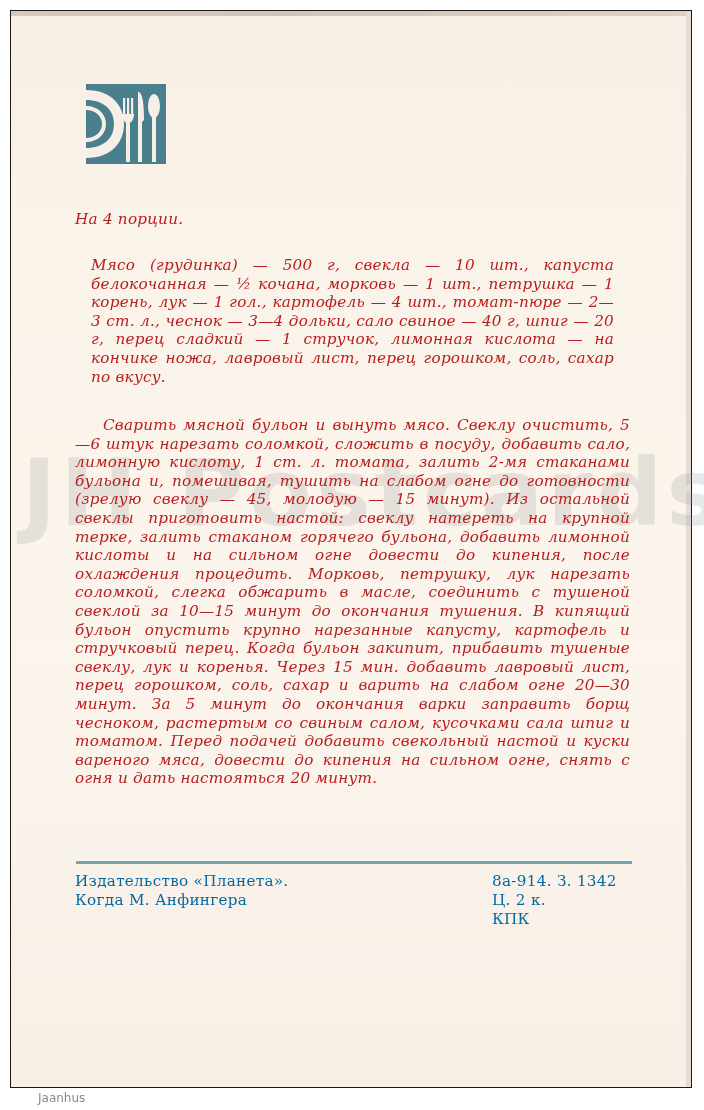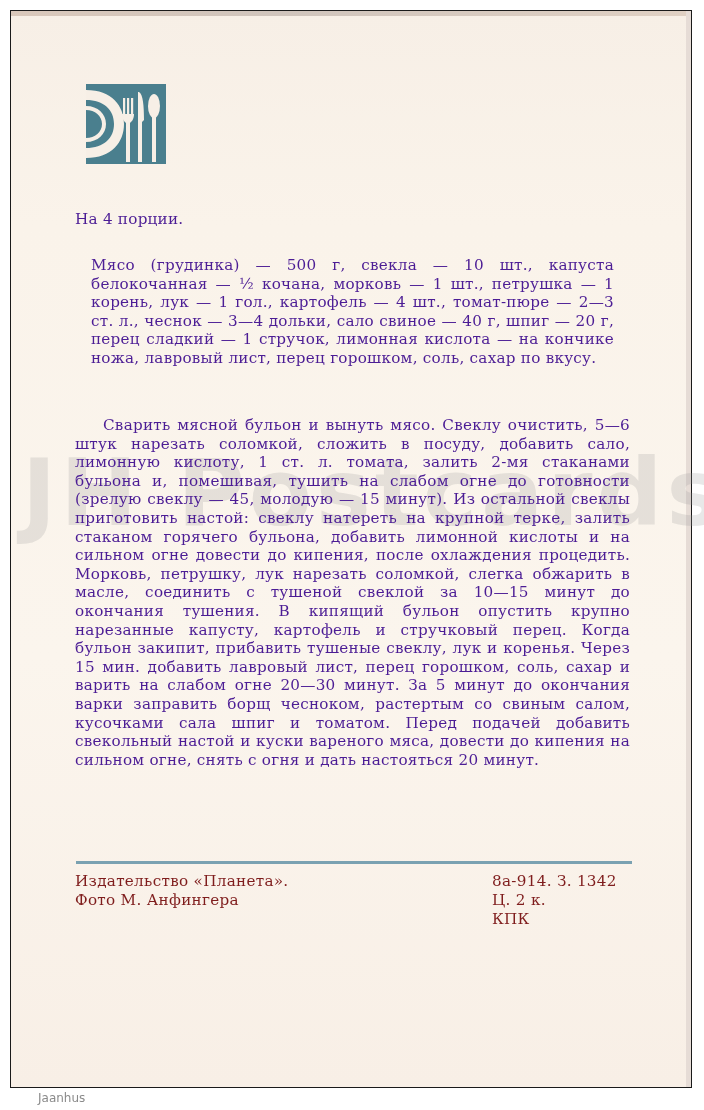--- a/index.html
+++ b/index.html
@@ -42,25 +42,26 @@
       position: absolute;
       left: 75px;
       top: 73px;
       width: 80px;
       height: 80px;
     }
     .text-block {
       position: absolute;
       left: 75px;
       width: 555px;
-      color: #4c1d95;
+      color: #b91c1c;
       font-size: 15.2px;
       line-height: 18.6px;
       letter-spacing: 0.25px;
       text-align: justify;
+      font-style: italic;
     }
     .portions {
       top: 210px;
     }
     .ingredients {
       top: 240px;
     }
     .method {
       top: 416px;
     }
@@ -73,21 +74,21 @@
       position: absolute;
       left: 76px;
       top: 861px;
       width: 556px;
       height: 3px;
       background: #7aa1b1;
     }
     .footer-left, .footer-right {
       position: absolute;
       top: 872px;
-      color: #7f1d1d;
+      color: #0369a1;
       font-size: 15.2px;
       line-height: 19px;
       letter-spacing: 0.3px;
     }
     .footer-left { left: 75px; }
     .footer-right { left: 492px; }
     .footer-left div, .footer-right div { white-space: nowrap; }
     .watermark {
       position: absolute;
       left: 22px;
@@ -155,21 +156,21 @@
 </div>
 
 <div class="text-block method">
   <p>Сварить мясной бульон и вынуть мясо. Свеклу очистить, 5—6 штук нарезать соломкой, сложить в посуду, добавить сало, лимонную кислоту, 1 ст. л. томата, залить 2-мя стаканами бульона и, помешивая, тушить на слабом огне до готовности (зрелую свеклу — 45, молодую — 15 минут). Из остальной свеклы приготовить настой: свеклу натереть на крупной терке, залить стаканом горячего бульона, добавить лимонной кислоты и на сильном огне довести до кипения, после охлаждения процедить. Морковь, петрушку, лук нарезать соломкой, слегка обжарить в масле, соединить с тушеной свеклой за 10—15 минут до окончания тушения. В кипящий бульон опустить крупно нарезанные капусту, картофель и стручковый перец. Когда бульон закипит, прибавить тушеные свеклу, лук и коренья. Через 15 мин. добавить лавровый лист, перец горошком, соль, сахар и варить на слабом огне 20—30 минут. За 5 минут до окончания варки заправить борщ чесноком, растертым со свиным салом, кусочками сала шпиг и томатом. Перед подачей добавить свекольный настой и куски вареного мяса, довести до кипения на сильном огне, снять с огня и дать настояться 20 минут.</p>
 </div>
 
 <div class="divider"></div>
 
 <div class="footer-left">
   <div>Издательство «Планета».</div>
-  <div>Фото М. Анфингера</div>
+  <div>Когда М. Анфингера</div>
 </div>
 
 <div class="footer-right">
   <div>8а-914.  З.  1342</div>
   <div>Ц. 2 к.</div>
   <div>КПК</div>
 </div>
 
 <div class="site-left">Jaanhus</div>
 <div class="site-right">www.delcampe.net</div>

